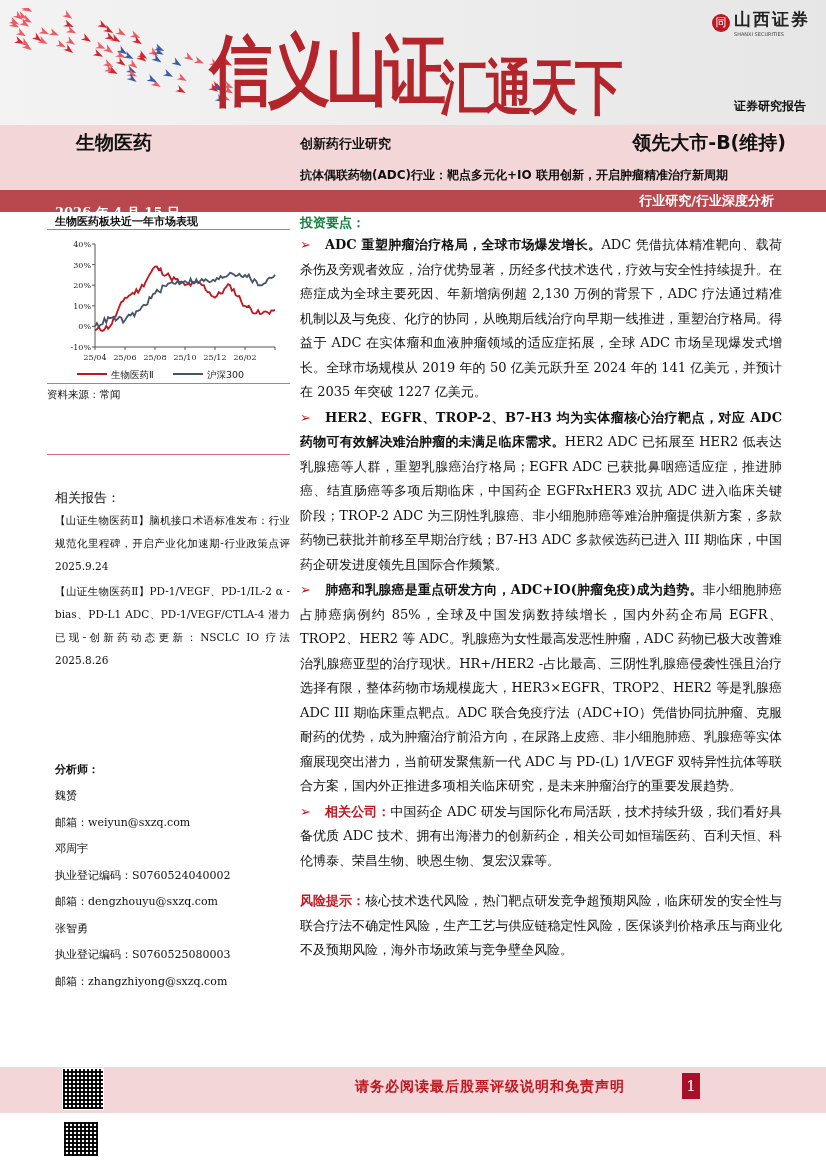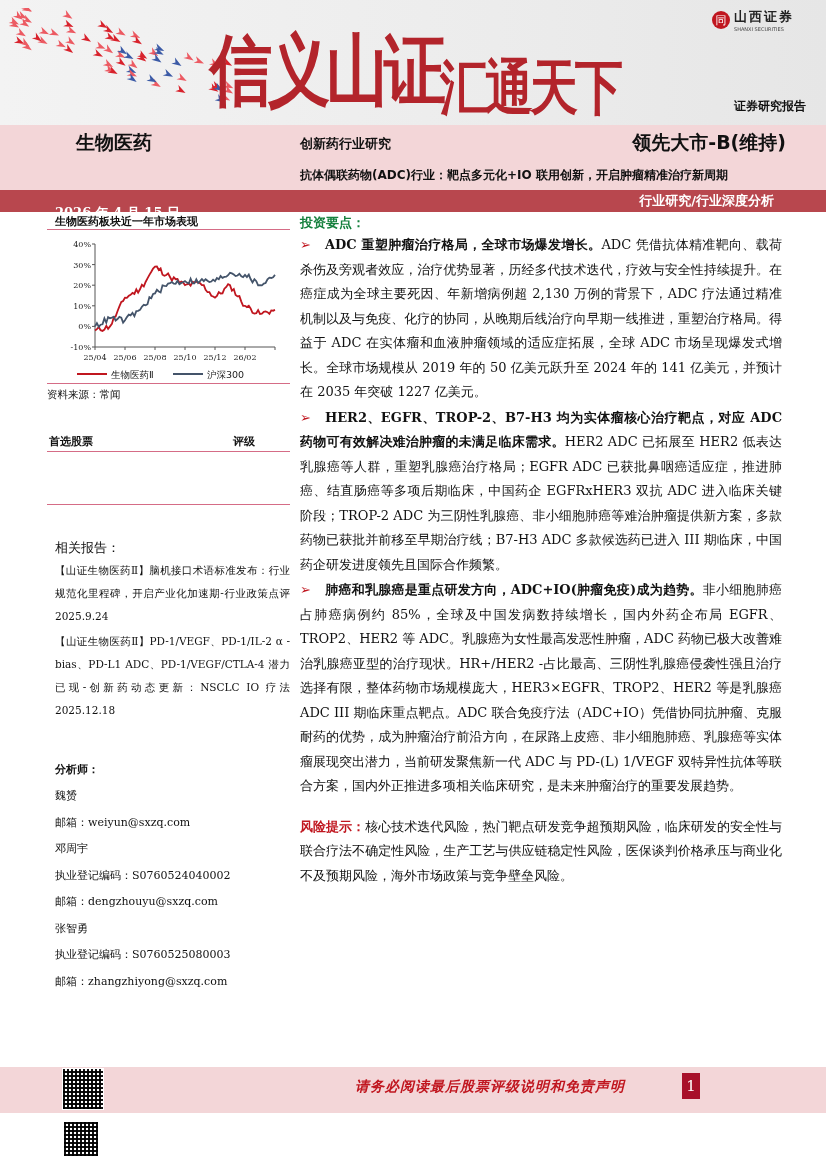--- a/index.html
+++ b/index.html
@@ -8,21 +8,21 @@
   .banner { position: absolute; left: 0; top: 0; width: 826px; height: 125px;
             background: linear-gradient(90deg, #f3f3f3 0%, #ececec 60%, #e6e6e6 100%); }
   .slogan1 { position: absolute; left: 210px; top: 18px; font-size: 62px; color: #b3242b;
              font-family: "DejaVu Sans", sans-serif; font-weight: bold; letter-spacing: -4px; transform: scaleY(1.25); transform-origin: top left; }
   .slogan2 { position: absolute; left: 440px; top: 48px; font-size: 48px; color: #b3242b;
              font-family: "DejaVu Sans", sans-serif; font-weight: bold; letter-spacing: -3px; transform: scaleY(1.25); transform-origin: top left; }
   .arrows { position: absolute; left: 0; top: 8px; width: 250px; height: 110px; }
   .logo { position: absolute; left: 712px; top: 8px; display: flex; align-items: center; gap: 4px; }
   .logo-mark { width: 18px; height: 18px; border-radius: 50%; background: #c0161f; color:#fff; font-size: 11px; display:flex; align-items:center; justify-content:center; font-family: "DejaVu Sans", sans-serif; }
   .logo-text { display: flex; flex-direction: column; }
-  .logo-cn { font-size: 13px; font-weight: bold; color: #222; font-family: "DejaVu Sans", sans-serif; letter-spacing: 2px; text-align: right; }
+  .logo-cn { font-size: 17px; font-weight: bold; color: #222; font-family: "DejaVu Sans", sans-serif; letter-spacing: 2px; text-align: right; }
   .logo-en { font-size: 5px; color: #444; font-family: "DejaVu Sans", sans-serif; }
   .report-type { position: absolute; right: 20px; top: 98px; font-size: 12px; font-weight: bold; font-family: "DejaVu Sans", sans-serif; color: #111; margin-left: 40px; }
 
   .pinkband { position: absolute; left: 0; top: 125px; width: 826px; height: 65px; background: #f3d6d8; }
   .sector { position: absolute; left: 55px; top: 130px; font-size: 19px; font-weight: bold; font-family: "DejaVu Sans", sans-serif; margin-left: 21px; }
   .subject { position: absolute; left: 300px; top: 135px; font-size: 13px; font-weight: bold; font-family: "DejaVu Sans", sans-serif; text-align: center; }
   .rating { position: absolute; right: 40px; top: 130px; font-size: 19px; font-weight: bold; font-family: "DejaVu Sans", sans-serif; }
   .headline { position: absolute; left: 300px; top: 167px; font-size: 12px; font-weight: bold; font-family: "DejaVu Sans", sans-serif; }
 
   .redbar { position: absolute; left: 0; top: 190px; width: 826px; height: 22px; background: #b8474e; }
@@ -49,21 +49,21 @@
   .para .red { color: #c0161f; font-weight: bold; font-family: "DejaVu Sans", sans-serif; }
   .risk { margin-top: 16px; }
 
   .footband { position: absolute; left: 0; top: 1067px; width: 826px; height: 46px; background: #f3d6d8; }
   .qr { position: absolute; background:
         repeating-linear-gradient(90deg, #111 0 2px, #fff 2px 4px),
         repeating-linear-gradient(0deg, #111 0 2px, #fff 2px 4px);
         background-blend-mode: multiply; border: 1px solid #fff; }
   .qr1 { left: 62px; top: 1068px; width: 42px; height: 42px; }
   .qr2 { left: 63px; top: 1121px; width: 36px; height: 36px; }
-  .disclaimer { position: absolute; left: 355px; top: 1078px; font-size: 14px; font-weight: bold; color: #c0161f; font-family: "DejaVu Serif", serif; letter-spacing: 1px; font-style: italic; }
+  .disclaimer { position: absolute; left: 355px; top: 1078px; font-size: 14px; font-weight: bold; color: #c0161f; font-family: "DejaVu Serif", serif; letter-spacing: 1px; }
   .pagenum { position: absolute; left: 682px; top: 1073px; width: 18px; height: 26px; background: #a8102a; color: #fff; font-size: 15px; text-align: center; line-height: 26px; }
 </style>
 </head>
 <body>
 
 <div class="banner">
   <svg class="arrows" viewBox="0 0 250 110">
     <g id="arrowset">
         <path d="M117.795438957476,42.06457904663923 l10,4 l-10,3 l3,-3 z" fill="#ec5a62" transform="rotate(23.659657921810698 117.795438957476 42.06457904663923)"></path>
         <path d="M106.93827160493827,36.3119212962963 l10,4 l-10,3 l3,-3 z" fill="#ec5a62" transform="rotate(33.18306327160494 106.93827160493827 36.3119212962963)"></path>
@@ -192,28 +192,24 @@
         <line x1="228" y1="117" x2="228" y2="120" stroke="#555"></line>
         <path d="M48.0,100.5 L49.9,99.1 L51.8,97.0 L53.6,100.2 L55.5,100.9 L57.4,99.6 L59.3,95.8 L61.1,98.8 L63.0,96.4 L64.9,93.9 L66.8,87.3 L68.6,86.6 L70.5,81.2 L72.4,76.3 L74.3,72.0 L76.1,71.0 L78.0,67.6 L79.9,67.8 L81.8,65.8 L83.6,64.8 L85.5,62.9 L87.4,63.9 L89.3,59.4 L91.1,62.7 L93.0,59.3 L94.9,54.8 L96.8,56.5 L98.6,52.0 L100.5,48.4 L102.4,44.9 L104.3,41.7 L106.1,38.5 L108.0,36.7 L109.9,36.5 L111.8,40.0 L113.6,38.4 L115.5,44.7 L117.4,45.8 L119.3,45.0 L121.1,43.4 L123.0,47.0 L124.9,50.6 L126.8,47.3 L128.6,49.2 L130.5,48.9 L132.4,52.9 L134.3,51.5 L136.1,52.4 L138.0,55.2 L139.9,54.3 L141.8,53.6 L143.6,55.6 L145.5,51.8 L147.4,52.3 L149.3,51.7 L151.1,52.5 L153.0,53.1 L154.9,55.1 L156.8,55.2 L158.6,59.9 L160.5,62.2 L162.4,62.1 L164.3,65.7 L166.1,66.5 L168.0,67.6 L169.9,66.0 L171.8,62.1 L173.6,63.5 L175.5,63.4 L177.4,58.7 L179.3,56.9 L181.1,54.1 L183.0,55.2 L184.9,60.6 L186.8,59.0 L188.6,64.9 L190.5,66.4 L192.4,66.1 L194.3,71.6 L196.1,75.9 L198.0,75.8 L199.9,77.1 L201.8,75.8 L203.6,78.4 L205.5,82.8 L207.4,83.6 L209.3,83.2 L211.1,80.1 L213.0,84.0 L214.9,83.6 L216.8,81.9 L218.6,81.4 L220.5,82.2 L222.4,83.9 L224.3,80.4 L226.1,80.7 L228.0,79.9" fill="none" stroke="#c0161f" stroke-width="1.8"></path>
         <path d="M48.0,96.4 L49.9,93.2 L51.8,96.9 L53.6,94.7 L55.5,94.3 L57.4,88.4 L59.3,92.8 L61.1,87.1 L63.0,88.2 L64.9,87.6 L66.8,86.7 L68.6,90.5 L70.5,89.0 L72.4,86.9 L74.3,87.7 L76.1,92.6 L78.0,90.2 L79.9,87.1 L81.8,84.7 L83.6,85.4 L85.5,82.8 L87.4,86.1 L89.3,81.1 L91.1,80.9 L93.0,79.9 L94.9,76.7 L96.8,74.8 L98.6,75.3 L100.5,74.2 L102.4,67.1 L104.3,68.2 L106.1,64.0 L108.0,63.4 L109.9,59.8 L111.8,61.5 L113.6,62.4 L115.5,55.3 L117.4,55.9 L119.3,56.1 L121.1,53.5 L123.0,53.1 L124.9,52.0 L126.8,53.7 L128.6,53.8 L130.5,50.7 L132.4,54.2 L134.3,52.9 L136.1,52.3 L138.0,51.1 L139.9,52.6 L141.8,53.5 L143.6,48.7 L145.5,53.3 L147.4,53.3 L149.3,49.3 L151.1,53.0 L153.0,51.1 L154.9,49.1 L156.8,51.2 L158.6,49.2 L160.5,50.8 L162.4,52.0 L164.3,51.5 L166.1,49.6 L168.0,51.1 L169.9,48.0 L171.8,49.2 L173.6,46.0 L175.5,47.9 L177.4,46.9 L179.3,46.7 L181.1,45.2 L183.0,42.8 L184.9,43.4 L186.8,44.5 L188.6,46.1 L190.5,45.5 L192.4,43.8 L194.3,46.3 L196.1,47.1 L198.0,44.9 L199.9,47.1 L201.8,44.6 L203.6,49.0 L205.5,52.4 L207.4,49.2 L209.3,51.2 L211.1,55.3 L213.0,55.2 L214.9,55.4 L216.8,53.6 L218.6,53.0 L220.5,49.3 L222.4,47.6 L224.3,48.0 L226.1,47.2 L228.0,44.9" fill="none" stroke="#44546a" stroke-width="1.8"></path>
         <line x1="30" y1="144" x2="60" y2="144" stroke="#c0161f" stroke-width="2"></line>
         <text x="64" y="148" font-size="9.5" fill="#222" font-family="DejaVu Sans, sans-serif">生物医药Ⅱ</text>
         <line x1="126" y1="144" x2="156" y2="144" stroke="#44546a" stroke-width="2"></line>
         <text x="160" y="148" font-size="9.5" fill="#222" font-family="DejaVu Sans, sans-serif">沪深300</text>
       </svg>
   </div>
   <div class="source">资料来源：常闻</div>
-  <div class="picks-head">
-    <span>首选股票</span>
-    <span>评级</span>
-  </div>
   <div class="picks-body"></div>
   <div class="related-title">相关报告：</div>
   <div class="related-item">【山证生物医药Ⅱ】脑机接口术语标准发布：行业规范化里程碑，开启产业化加速期-行业政策点评 2025.9.24</div>
-  <div class="related-item">【山证生物医药Ⅱ】PD-1/VEGF、PD-1/IL-2 α -bias、PD-L1 ADC、PD-1/VEGF/CTLA-4 潜力已现-创新药动态更新：NSCLC IO 疗法 2025.12.18</div>
+  <div class="related-item">【山证生物医药Ⅱ】PD-1/VEGF、PD-1/IL-2 α -bias、PD-L1 ADC、PD-1/VEGF/CTLA-4 潜力已现-创新药动态更新：NSCLC IO 疗法 2025.8.26</div>
 </div>
 
 <div class="analysts">
   <div class="t">分析师：</div>
   <div class="l">魏赟</div>
   <div class="l">邮箱：weiyun@sxzq.com</div>
   <div class="l">邓周宇</div>
   <div class="l">执业登记编码：S0760524040002</div>
   <div class="l">邮箱：dengzhouyu@sxzq.com</div>
   <div class="l">张智勇</div>
@@ -225,20 +221,23 @@
   <div class="kp-title">投资要点：</div>
   <div class="para">
     <span class="arrow">➢</span><b>ADC 重塑肿瘤治疗格局，全球市场爆发增长。</b><span>ADC 凭借抗体精准靶向、载荷杀伤及旁观者效应，治疗优势显著，历经多代技术迭代，疗效与安全性持续提升。在癌症成为全球主要死因、年新增病例超 2,130 万例的背景下，ADC 疗法通过精准机制以及与免疫、化疗的协同，从晚期后线治疗向早期一线推进，重塑治疗格局。得益于 ADC 在实体瘤和血液肿瘤领域的适应症拓展，全球 ADC 市场呈现爆发式增长。全球市场规模从 2019 年的 50 亿美元跃升至 2024 年的 141 亿美元，并预计在 2035 年突破 1227 亿美元。</span>
   </div>
   <div class="para">
     <span class="arrow">➢</span><b>HER2、EGFR、TROP-2、B7-H3 均为实体瘤核心治疗靶点，对应 ADC 药物可有效解决难治肿瘤的未满足临床需求。</b><span>HER2 ADC 已拓展至 HER2 低表达乳腺癌等人群，重塑乳腺癌治疗格局；EGFR ADC 已获批鼻咽癌适应症，推进肺癌、结直肠癌等多项后期临床，中国药企 EGFRxHER3 双抗 ADC 进入临床关键阶段；TROP-2 ADC 为三阴性乳腺癌、非小细胞肺癌等难治肿瘤提供新方案，多款药物已获批并前移至早期治疗线；B7-H3 ADC 多款候选药已进入 III 期临床，中国药企研发进度领先且国际合作频繁。</span>
   </div>
   <div class="para">
     <span class="arrow">➢</span><b>肺癌和乳腺癌是重点研发方向，ADC+IO(肿瘤免疫)成为趋势。</b><span>非小细胞肺癌占肺癌病例约 85%，全球及中国发病数持续增长，国内外药企布局 EGFR、TROP2、HER2 等 ADC。乳腺癌为女性最高发恶性肿瘤，ADC 药物已极大改善难治乳腺癌亚型的治疗现状。HR+/HER2 -占比最高、三阴性乳腺癌侵袭性强且治疗选择有限，整体药物市场规模庞大，HER3×EGFR、TROP2、HER2 等是乳腺癌 ADC III 期临床重点靶点。ADC 联合免疫疗法（ADC+IO）凭借协同抗肿瘤、克服耐药的优势，成为肿瘤治疗前沿方向，在尿路上皮癌、非小细胞肺癌、乳腺癌等实体瘤展现突出潜力，当前研发聚焦新一代 ADC 与 PD-(L) 1/VEGF 双特异性抗体等联合方案，国内外正推进多项相关临床研究，是未来肿瘤治疗的重要发展趋势。</span>
   </div>
+  <div class="para">
+    <span class="arrow">➢</span><span class="red">相关公司：</span><span>中国药企 ADC 研发与国际化布局活跃，技术持续升级，我们看好具备优质 ADC 技术、拥有出海潜力的创新药企，相关公司如恒瑞医药、百利天恒、科伦博泰、荣昌生物、映恩生物、复宏汉霖等。</span>
+  </div>
   <div class="para risk">
     <span class="red">风险提示：</span><span>核心技术迭代风险，热门靶点研发竞争超预期风险，临床研发的安全性与联合疗法不确定性风险，生产工艺与供应链稳定性风险，医保谈判价格承压与商业化不及预期风险，海外市场政策与竞争壁垒风险。</span>
   </div>
 </div>
 
 <div class="footband"></div>
 <div class="qr qr1"></div>
 <div class="qr qr2"></div>
 <div class="disclaimer">请务必阅读最后股票评级说明和免责声明</div>
 <div class="pagenum">1</div>

